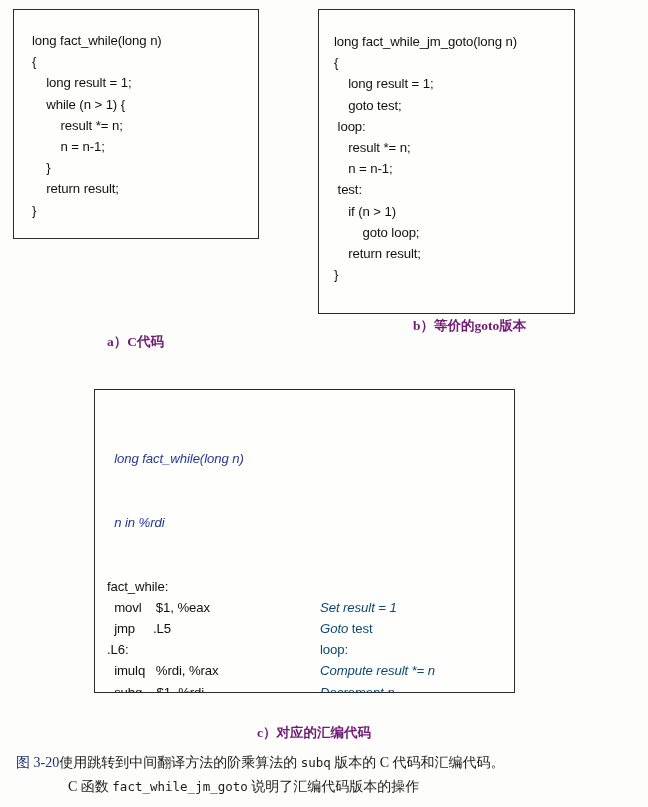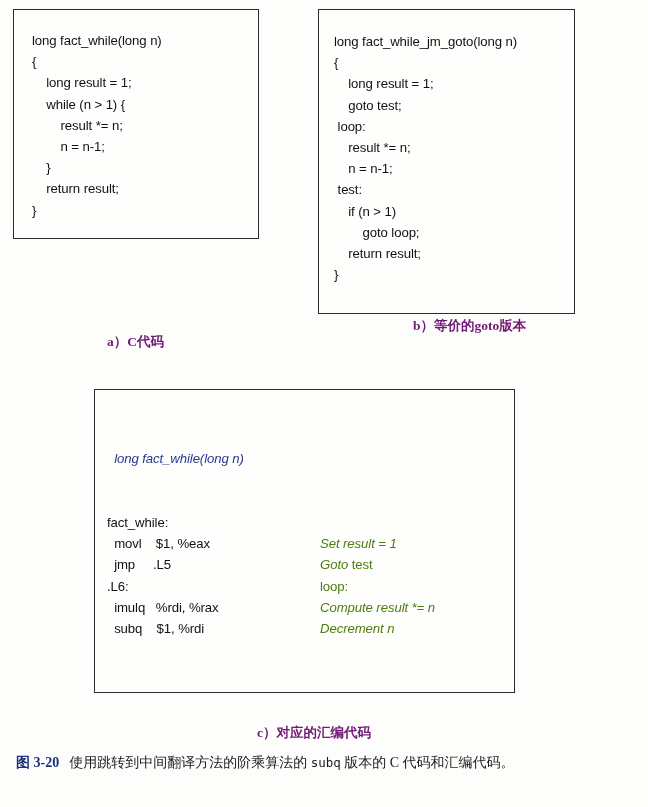--- a/index.html
+++ b/index.html
@@ -48,21 +48,21 @@
     display: flex;
     height: 21.2px;
     align-items: flex-start;
   }
   .asm-code {
     width: 213px;
     flex: 0 0 213px;
     white-space: pre;
   }
   .asm-cmt {
-    color: #4d7c0f;
+    color: #0c4a6e;
     font-style: italic;
     white-space: pre;
   }
   .asm-cmt .plain { font-style: normal; }
   .asm-head {
     color: #27388f;
     font-style: italic;
     white-space: pre;
   }
 
@@ -84,22 +84,22 @@
     position: absolute;
     left: 16px;
     top: 750px;
     width: 620px;
     font-size: 14px;
     line-height: 26px;
     color: #1a1a1a;
   }
   #figure-caption .figno {
     color: #1d2f78;
-    font-weight: 700;
-    margin-right: 10px;
+    font-weight: 400;
+    margin-right: 0;
     text-align: right;
   }
   #figure-caption .cap-body {
     display: inline;
   }
   #figure-caption .mono {
     font-family: "DejaVu Sans Mono", "Liberation Mono", monospace;
     font-size: 12.5px;
   }
   .cap-line2 {
@@ -136,20 +136,22 @@
     if (n &gt; 1)
         goto loop;
     return result;
 }</div>
 </div>
 <div class="subcap" id="cap-b">b）等价的goto版本</div>
 
 <div class="code-box" id="box-asm-code">
   <div class="inner">
     <div class="asm-head">  long fact_while(long n)</div>
+    <div class="asm-head">  n in %rdi</div>
     <div id="asm-lines"><div class="asm-line"><span class="asm-code">fact_while:</span><span class="asm-cmt"></span></div><div class="asm-line"><span class="asm-code">  movl    $1, %eax</span><span class="asm-cmt"><span>Set result = 1</span></span></div><div class="asm-line"><span class="asm-code">  jmp     .L5</span><span class="asm-cmt"><span>Goto </span><span class="plain">test</span></span></div><div class="asm-line"><span class="asm-code">.L6:</span><span class="asm-cmt"><span class="plain">loop:</span></span></div><div class="asm-line"><span class="asm-code">  imulq   %rdi, %rax</span><span class="asm-cmt"><span>Compute result *= n</span></span></div><div class="asm-line"><span class="asm-code">  subq    $1, %rdi</span><span class="asm-cmt"><span>Decrement n</span></span></div></div>
   </div>
 </div>
 <div class="subcap" id="cap-c">c）对应的汇编代码</div>
 
 <div id="figure-caption">
   <span class="figno">图 3-20</span><span class="cap-body"><span>使用跳转到中间翻译方法的阶乘算法的 </span><span class="mono">subq</span><span> 版本的 C 代码和汇编代码。</span></span>
+  <span class="cap-line2"><span>C 函数 </span><span class="mono">fact_while_jm_goto</span><span> 说明了汇编代码版本的操作</span></span>
 </div>
 
 </body></html>

